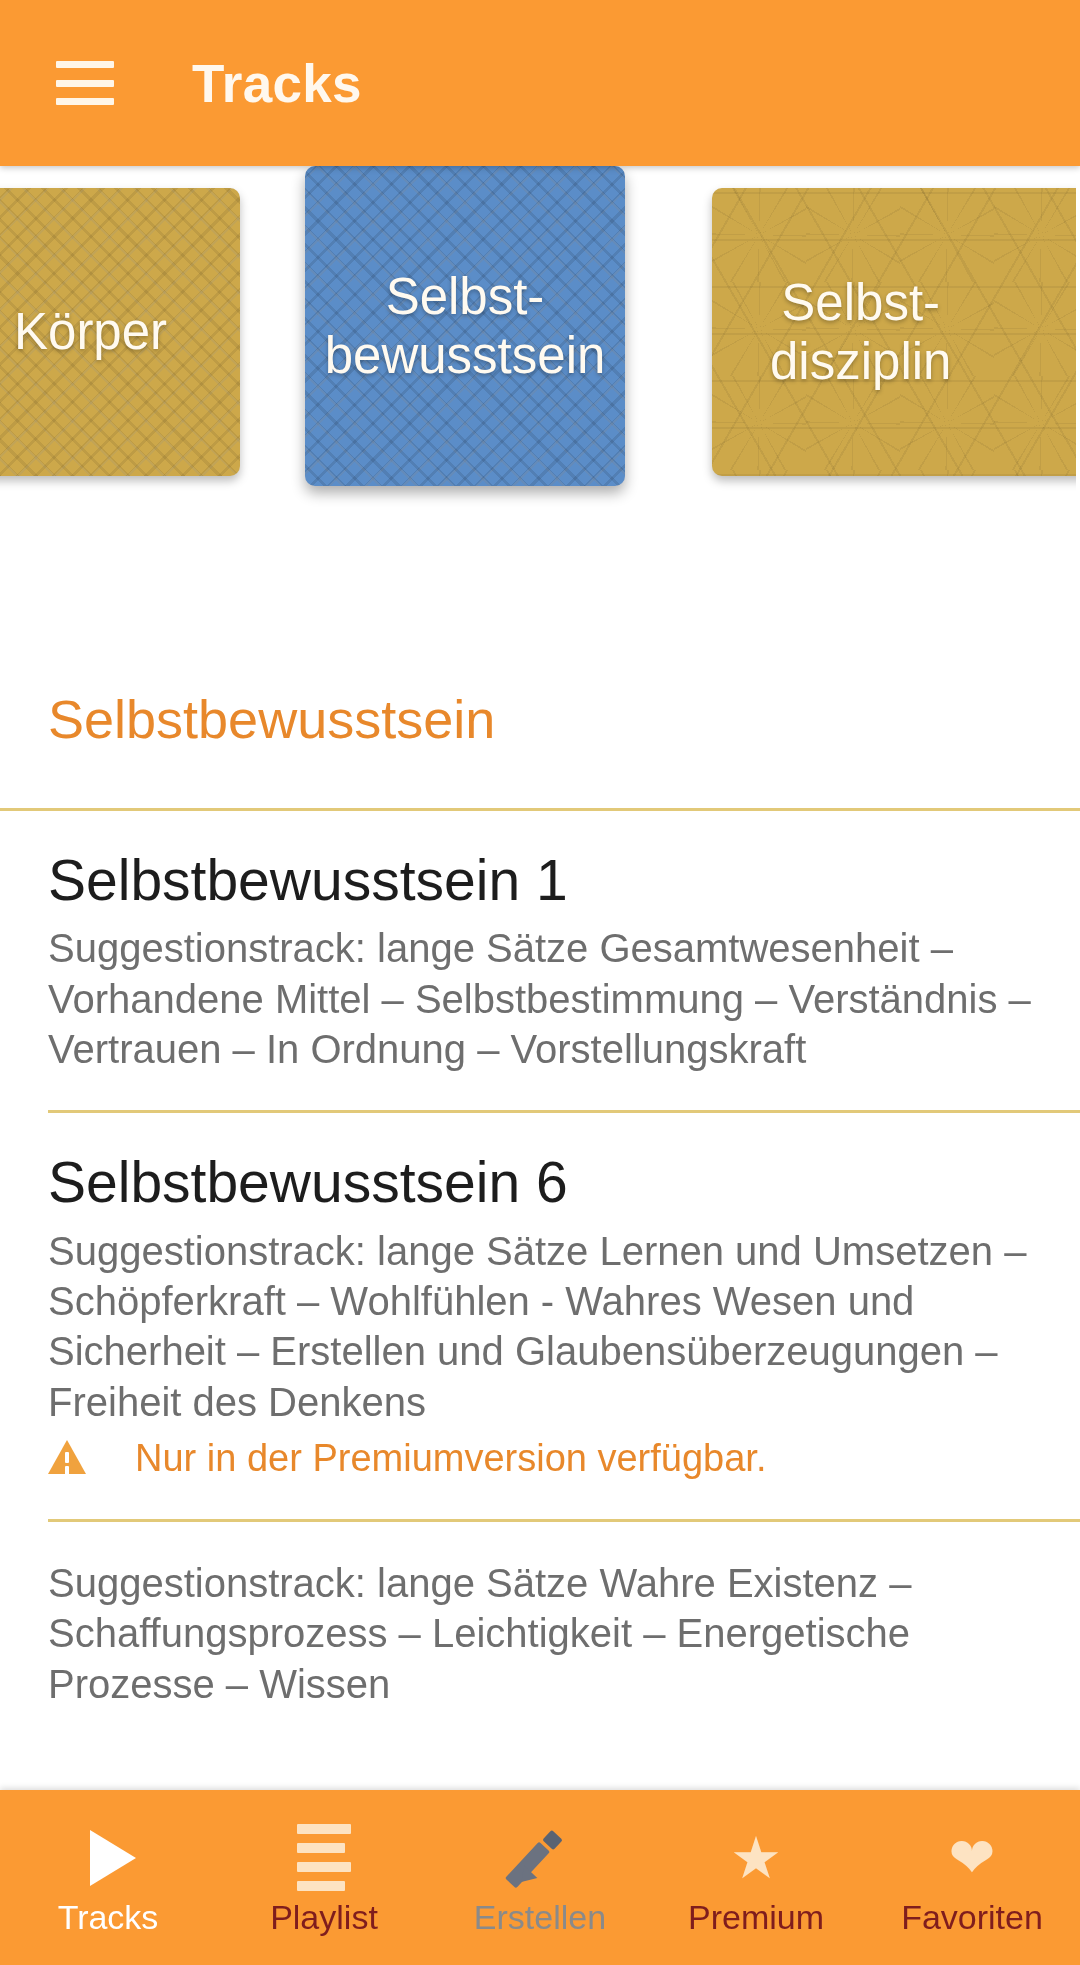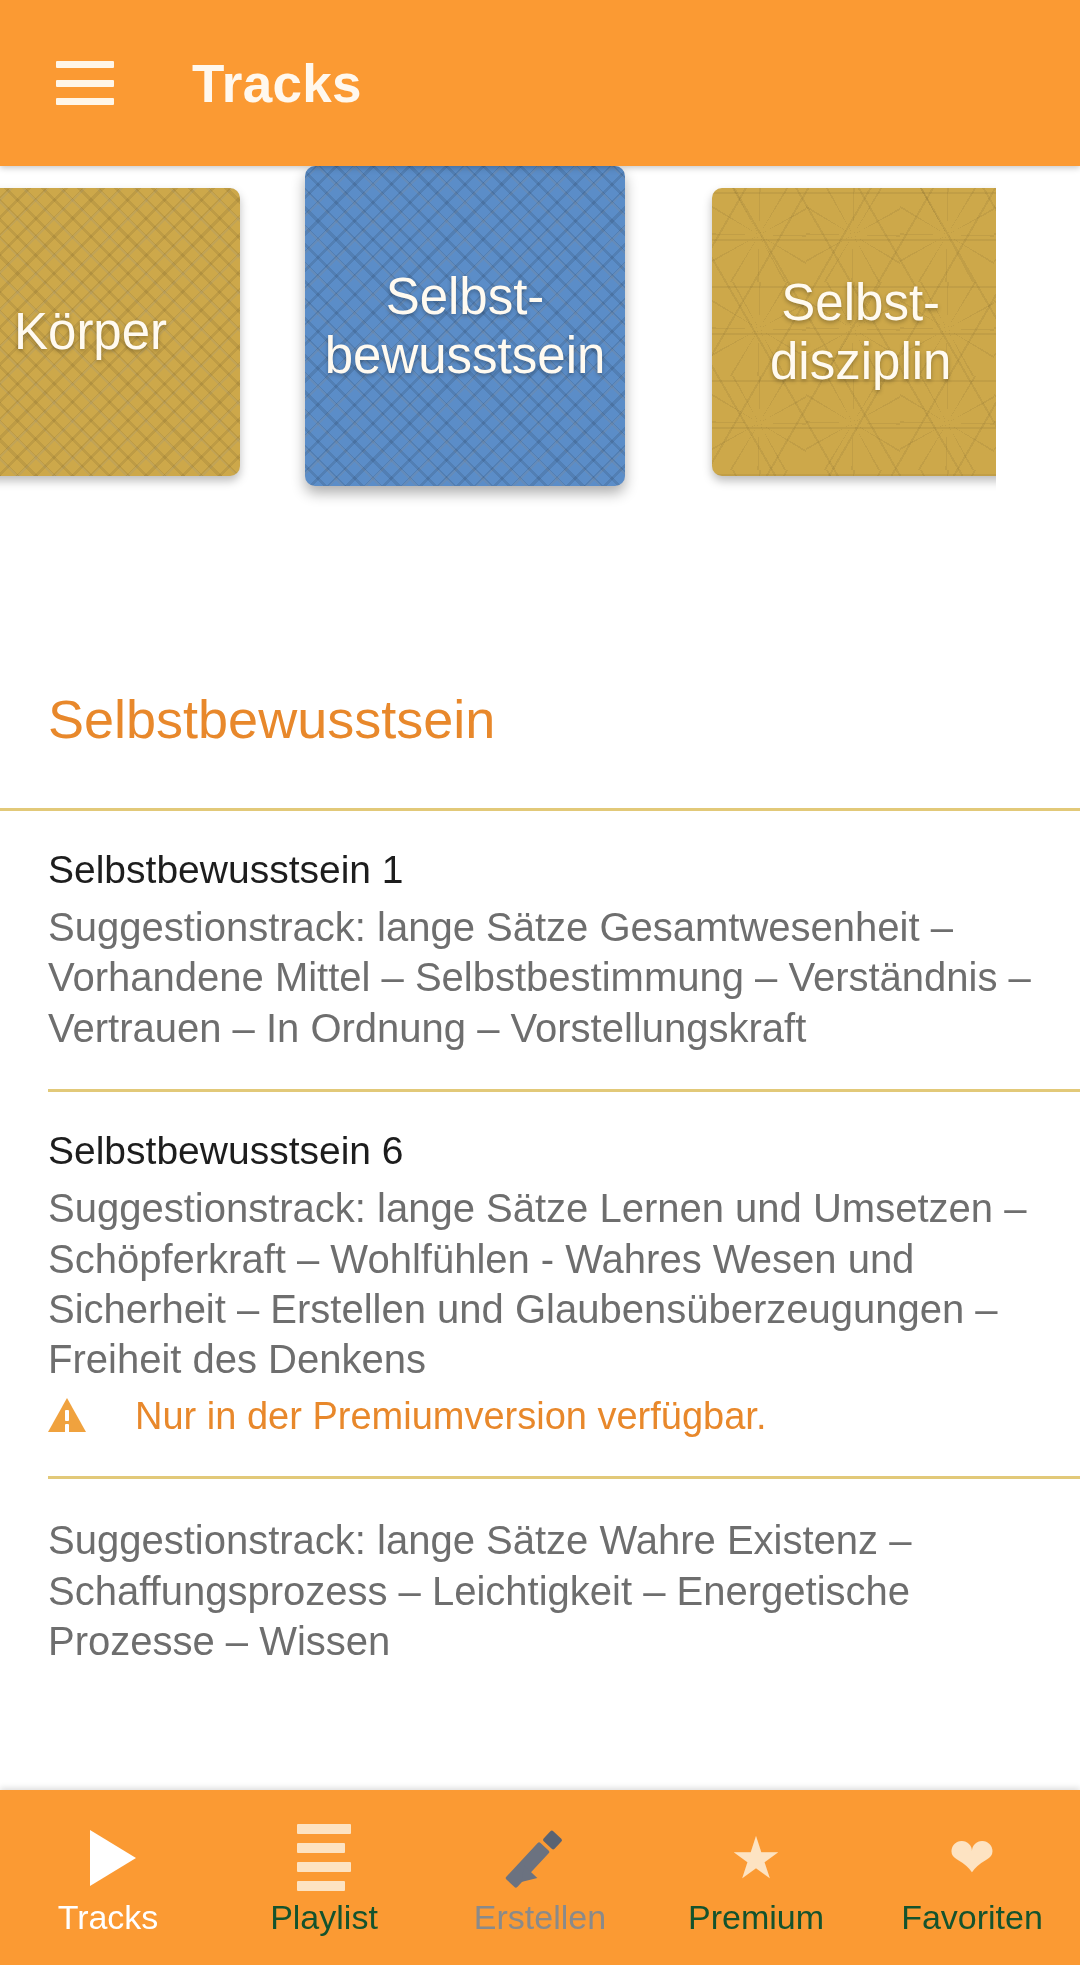--- a/index.html
+++ b/index.html
@@ -40,21 +40,21 @@
     color:#FFF8EE;
     font-size:53px;
     font-weight:bold;
     letter-spacing:0.3px;
     line-height:1;
   }
 
   
   .carousel {
     position:absolute; top:166px; left:0;
-    width:996px; height:390px;
+    width:1076px; height:390px;
     background:#ffffff;
     overflow:hidden;
     padding-left:18px;
   }
   .card {
     position:absolute;
     border-radius:10px;
     display:flex; align-items:center; justify-content:center;
     text-align:center;
     color:#FFFAF0;
@@ -127,21 +127,21 @@
     background:#ffffff;
     overflow:hidden;
   }
   .track-item {
     padding:36px 48px 0 48px;
     background:#ffffff;
     cursor:pointer;
   }
   .track-title {
     color:#1d1d1d;
-    font-size:39px;
+    font-size:57px;
     line-height:1.18;
     margin-bottom:9px;
   }
   .track-desc {
     color:#6e6e6e;
     font-size:40px;
     line-height:1.26;
   }
   .premium-note {
     display:flex; align-items:center;
@@ -195,21 +195,21 @@
   }
   .nav-label {
     font-size:34px;
     line-height:1;
   }
   .nav-icon {
     width:56px; height:56px;
     display:flex; align-items:center; justify-content:center;
   }
   .nav-active .nav-label { color:#FFFFFF; }
-  .nav-normal .nav-label { color:#14532d; }
+  .nav-normal .nav-label { color:#7f1d1d; }
   .nav-dim .nav-label { color:#8A8A8A; }
 
   
   .icon-play {
     width:0; height:0;
     border-left:46px solid #FFFFFF;
     border-top:28px solid transparent;
     border-bottom:28px solid transparent;
     margin-left:10px;
   }

